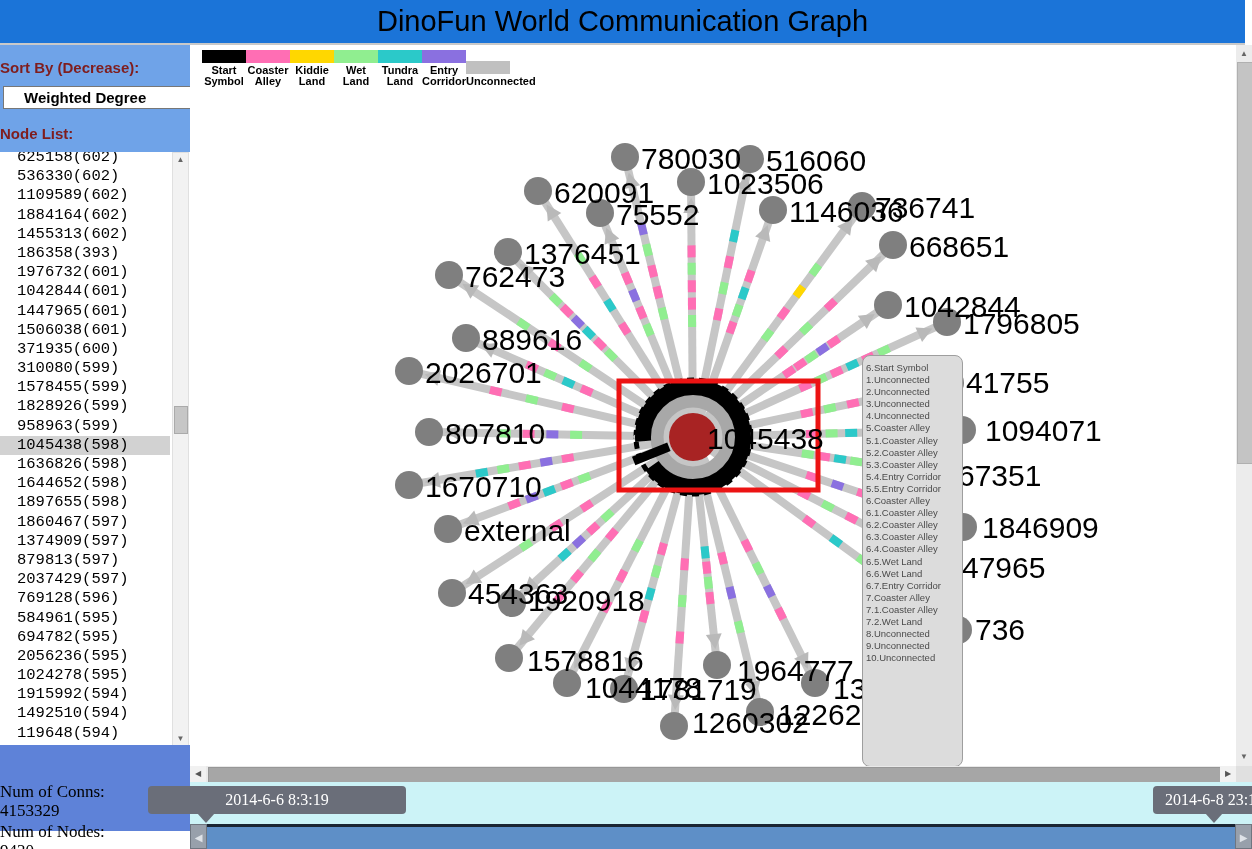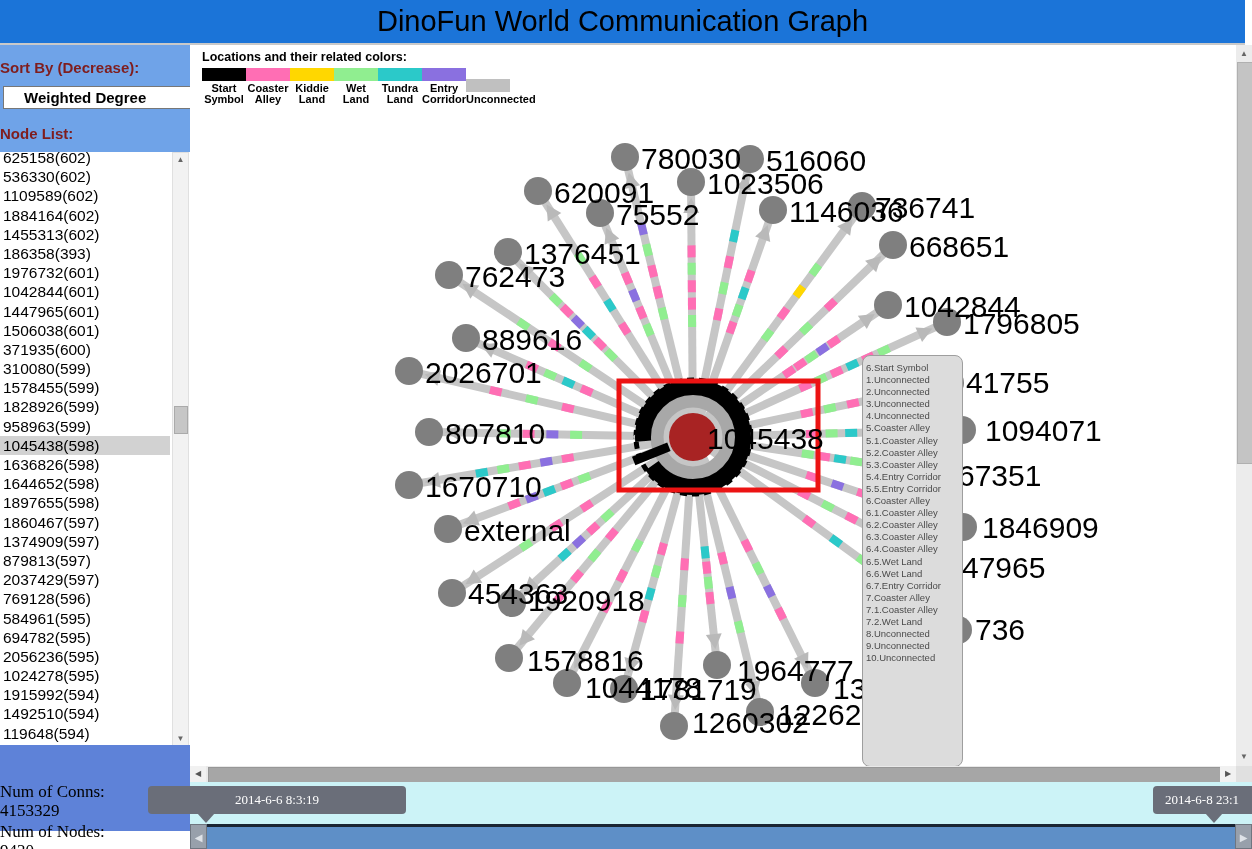--- a/index.html
+++ b/index.html
@@ -14,21 +14,21 @@
   #sidebar-top{left:0;top:45px;width:190px;height:107px;background:#6FA3E8;}
   .side-head{position:absolute;width:100%;text-align:left;font-size:15px;font-weight:bold;color:#7f1d1d;}
   #sort-label{top:14px;}
   #nodelist-label{top:80px;}
   #sort-select{position:absolute;left:3px;top:41px;width:182px;height:21px;background:#fff;
     border:1px solid #777;font-size:15px;font-weight:bold;line-height:21px;padding-left:20px;cursor:default;}
   #sort-select .arr{position:absolute;right:6px;top:6px;font-size:9px;color:#111;}
   
   #node-list{left:0;top:152px;width:190px;height:593px;background:#fff;overflow:hidden;}
   #rows{position:absolute;left:0;top:-4px;width:170px;}
-  .row{height:19.2px;font-size:15.5px;line-height:19.2px;padding-left:3px;color:#000;white-space:nowrap;}
+  .row{height:19.2px;font-size:15.5px;line-height:19.2px;padding-left:17px;color:#000;white-space:nowrap;font-family:Liberation Mono, monospace;}
   .row.sel{background:#d2d2d2;}
   #list-scroll{position:absolute;left:172px;top:0;width:15px;height:593px;background:#f2f2f2;border:1px solid #e0e0e0;}
   .sb-arrow{position:absolute;left:0;width:100%;text-align:center;font-size:8px;color:#666;line-height:14px;}
   #list-thumb{position:absolute;left:1px;top:253px;width:12px;height:26px;background:#c6c6c6;border:1px solid #aaa;}
   
   #info-panel{left:0;top:745px;width:190px;height:86px;background:#5E82D8;color:#000;
     font-family:"Liberation Serif",serif;font-size:17px;}
   #info-panel div{position:absolute;left:0;white-space:nowrap;margin-top:36px;}
   
   #graph-area{left:190px;top:45px;width:1046px;height:721px;background:#fff;overflow:hidden;}
@@ -49,21 +49,21 @@
   .h-arrow{position:absolute;top:0;width:16px;height:16px;text-align:center;font-size:8px;line-height:16px;color:#555;background:#f1f1f1;}
   #sb-corner{left:1236px;top:766px;width:16px;height:16px;background:#e0e0e0;}
   
   #cyan-strip{left:190px;top:782px;width:1062px;height:42px;background:#CCF3F7;}
   #slider{left:190px;top:824px;width:1062px;height:25px;background:#5E8FC7;border-top:3px solid #1A2533;box-sizing:border-box;}
   .handle{position:absolute;top:824px;width:17px;height:25px;background:#98A0AB;color:#dfe3e8;
     font-size:10px;line-height:25px;text-align:center;border:1px solid #6f7680;box-sizing:border-box;}
   #handle-left{left:190px;}
   #handle-right{left:1235px;}
   .bubble{position:absolute;top:786px;height:28px;background:#6A6E79;border-radius:4px;color:#fff;
-    font-family:"Liberation Serif",serif;font-size:13px;line-height:28px;text-align:center;}
+    font-family:"Liberation Serif",serif;font-size:16px;line-height:28px;text-align:center;}
   #bubble-left{left:148px;width:258px;}
   #bubble-right{left:1153px;width:130px;text-align:left;padding-left:12px;}
   .bubble-tip{position:absolute;top:813px;width:0;height:0;border-left:9px solid transparent;
     border-right:9px solid transparent;border-top:10px solid #6A6E79;}
   #tip-left{left:197px;}
   #tip-right{left:1205px;}
 </style>
 </head>
 <body>
 
@@ -393,21 +393,20 @@
       <text x="468" y="593" font-size="30" fill="#000" dominant-baseline="central">454363</text>
       <text x="464" y="530" font-size="30" fill="#000" dominant-baseline="central">external</text>
       <text x="425" y="486" font-size="30" fill="#000" dominant-baseline="central">1670710</text>
       <text x="445" y="433" font-size="30" fill="#000" dominant-baseline="central">807810</text>
       <text x="425" y="372" font-size="30" fill="#000" dominant-baseline="central">2026701</text>
       <text x="482" y="339" font-size="30" fill="#000" dominant-baseline="central">889616</text>
       <text x="465" y="276" font-size="30" fill="#000" dominant-baseline="central">762473</text>
       <text x="524" y="253" font-size="30" fill="#000" dominant-baseline="central">1376451</text>
     </svg>
   <div id="legend">
-    <div id="legend-title">Locations and their related colors:</div>
     <div id="legend-items">
         <div class="lg-cell">
           <div class="lg-swatch" style="background: rgb(0, 0, 0);"></div>
           <div>Start Symbol</div>
         </div>
         <div class="lg-cell">
           <div class="lg-swatch" style="background: rgb(255, 110, 180);"></div>
           <div>Coaster Alley</div>
         </div>
         <div class="lg-cell">

